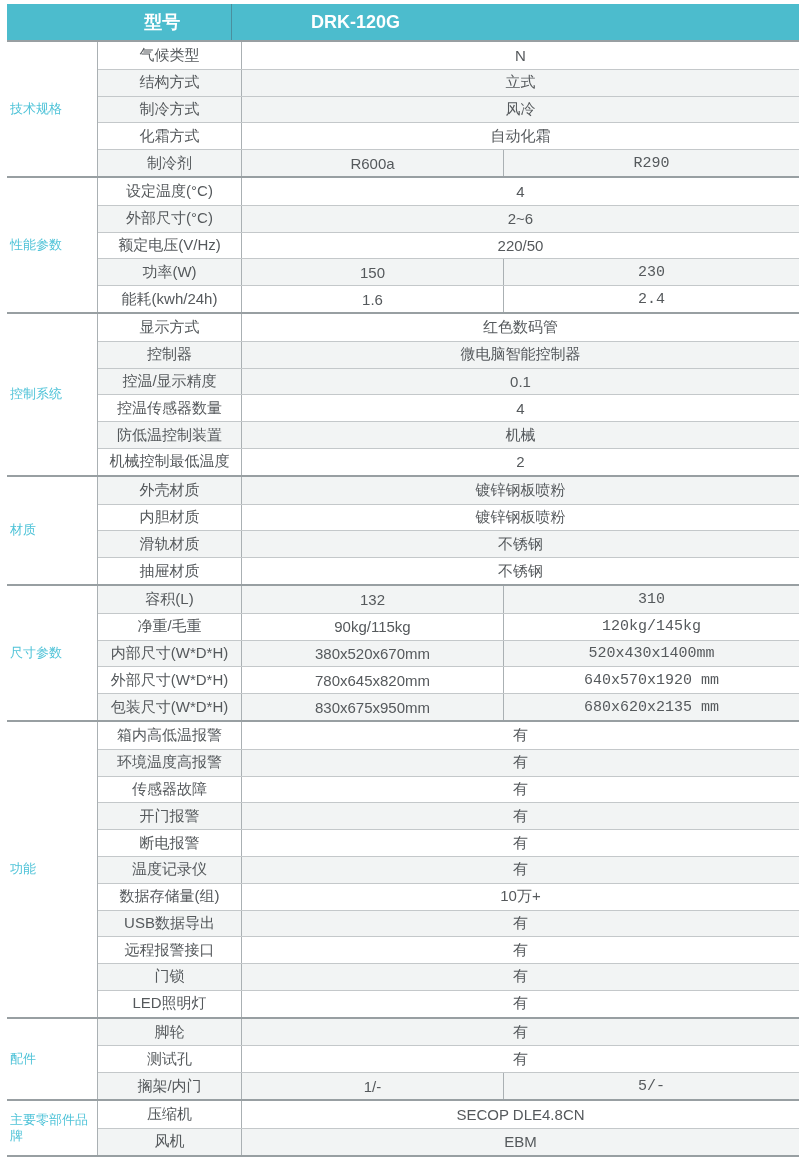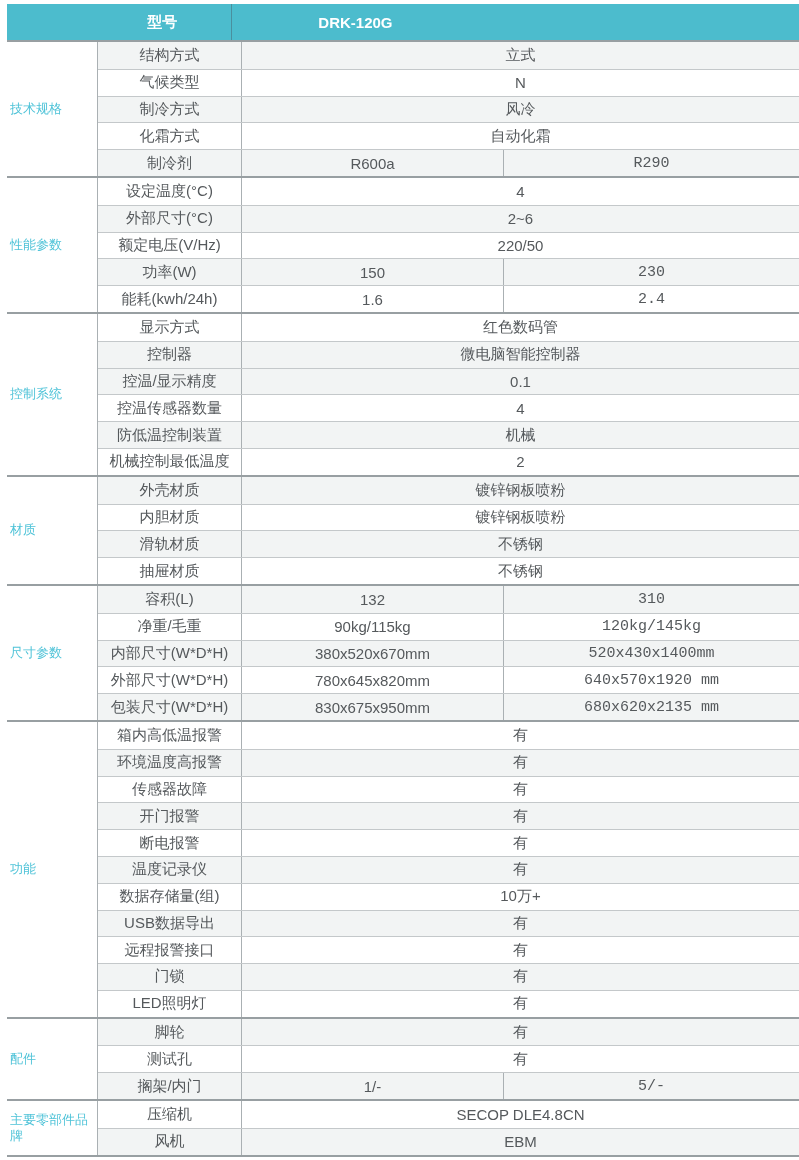--- a/index.html
+++ b/index.html
@@ -11,21 +11,21 @@
     --row-line:#c4c8ca;
     --vert-line:#aab0b3;
     --header-divider:#4a8f9e;
   }
   *{margin:0;padding:0;box-sizing:border-box;}
   html,body{width:799px;height:1160px;background:#ffffff;overflow:hidden;}
   body{font-family:"Liberation Sans","DejaVu Sans",sans-serif;color:var(--text-color);}
   .table{position:absolute;left:7px;top:4px;width:792px;}
   .header{display:flex;height:36px;background:var(--header-bg);}
   .h-cell{display:flex;align-items:center;justify-content:center;
-          color:#ffffff;font-weight:bold;font-size:15px;}
+          color:#ffffff;font-weight:bold;font-size:18px;}
   .h-cat{width:91px;}
   .h-label{width:144px;}
   .h-m1{width:261px;border-left:1px solid var(--header-divider);}
   .h-m2{width:336px;border-left:1px solid var(--header-divider);margin-top:48px;}
   .section{display:flex;border-top:2px solid var(--section-line);}
   .section:last-child{border-bottom:2px solid var(--section-line);}
   .cat{width:91px;border-right:1px solid var(--vert-line);
        display:flex;align-items:center;padding-left:3px;}
   .cat span{color:var(--category-color);font-size:13px;line-height:1.25;}
   .rows{flex:1;display:flex;flex-direction:column;}
@@ -49,30 +49,30 @@
     <div class="h-cell h-label">型号</div>
     <div class="h-cell h-m1">DRK-120G</div>
     <div class="h-cell h-m2">DRK-310G</div>
   </div>
   <div id="table-body">
       <div class="section">
         <div class="cat">
           <span>技术规格</span>
         </div>
         <div class="rows">
+          <div class="row">
+            <div class="cell param">气候类型</div>
+            <div class="vals">
+              <div class="cell val merged">N</div>
+            </div>
+          </div>
           <div class="row shaded">
             <div class="cell param">结构方式</div>
             <div class="vals">
               <div class="cell val merged">立式</div>
-            </div>
-          </div>
-          <div class="row">
-            <div class="cell param">气候类型</div>
-            <div class="vals">
-              <div class="cell val merged">N</div>
             </div>
           </div>
           <div class="row shaded">
             <div class="cell param">制冷方式</div>
             <div class="vals">
               <div class="cell val merged">风冷</div>
             </div>
           </div>
           <div class="row">
             <div class="cell param">化霜方式</div>

